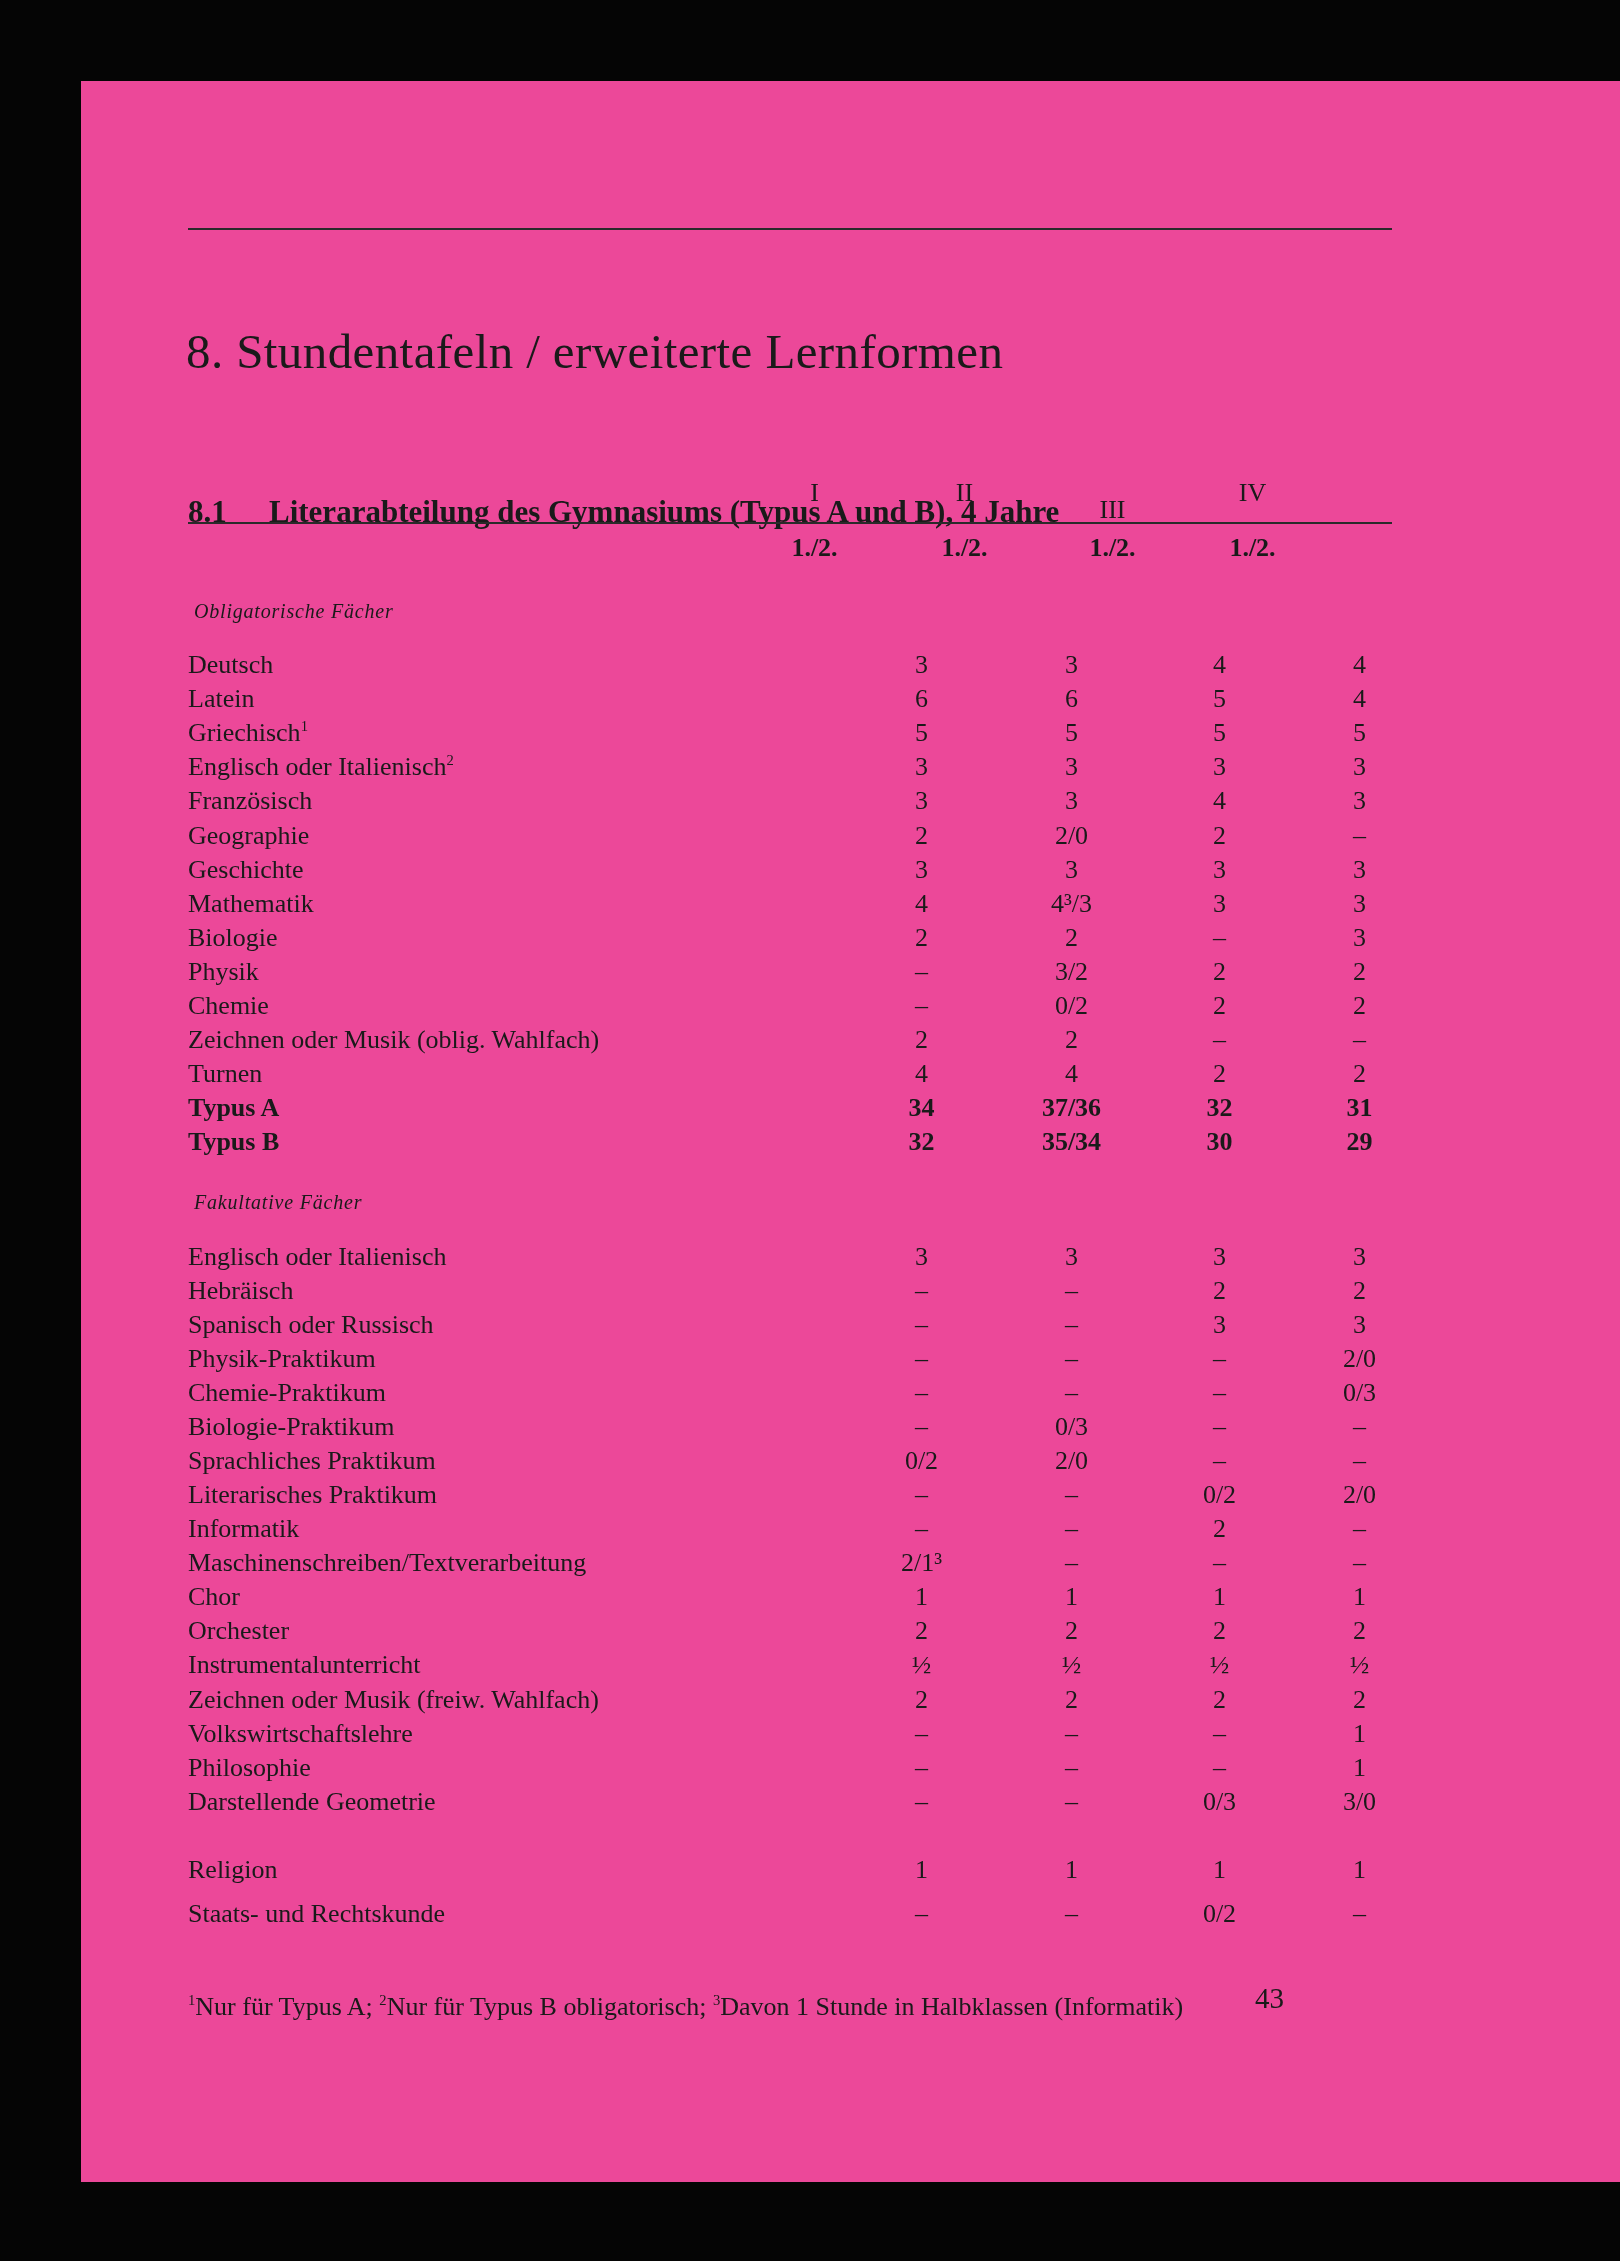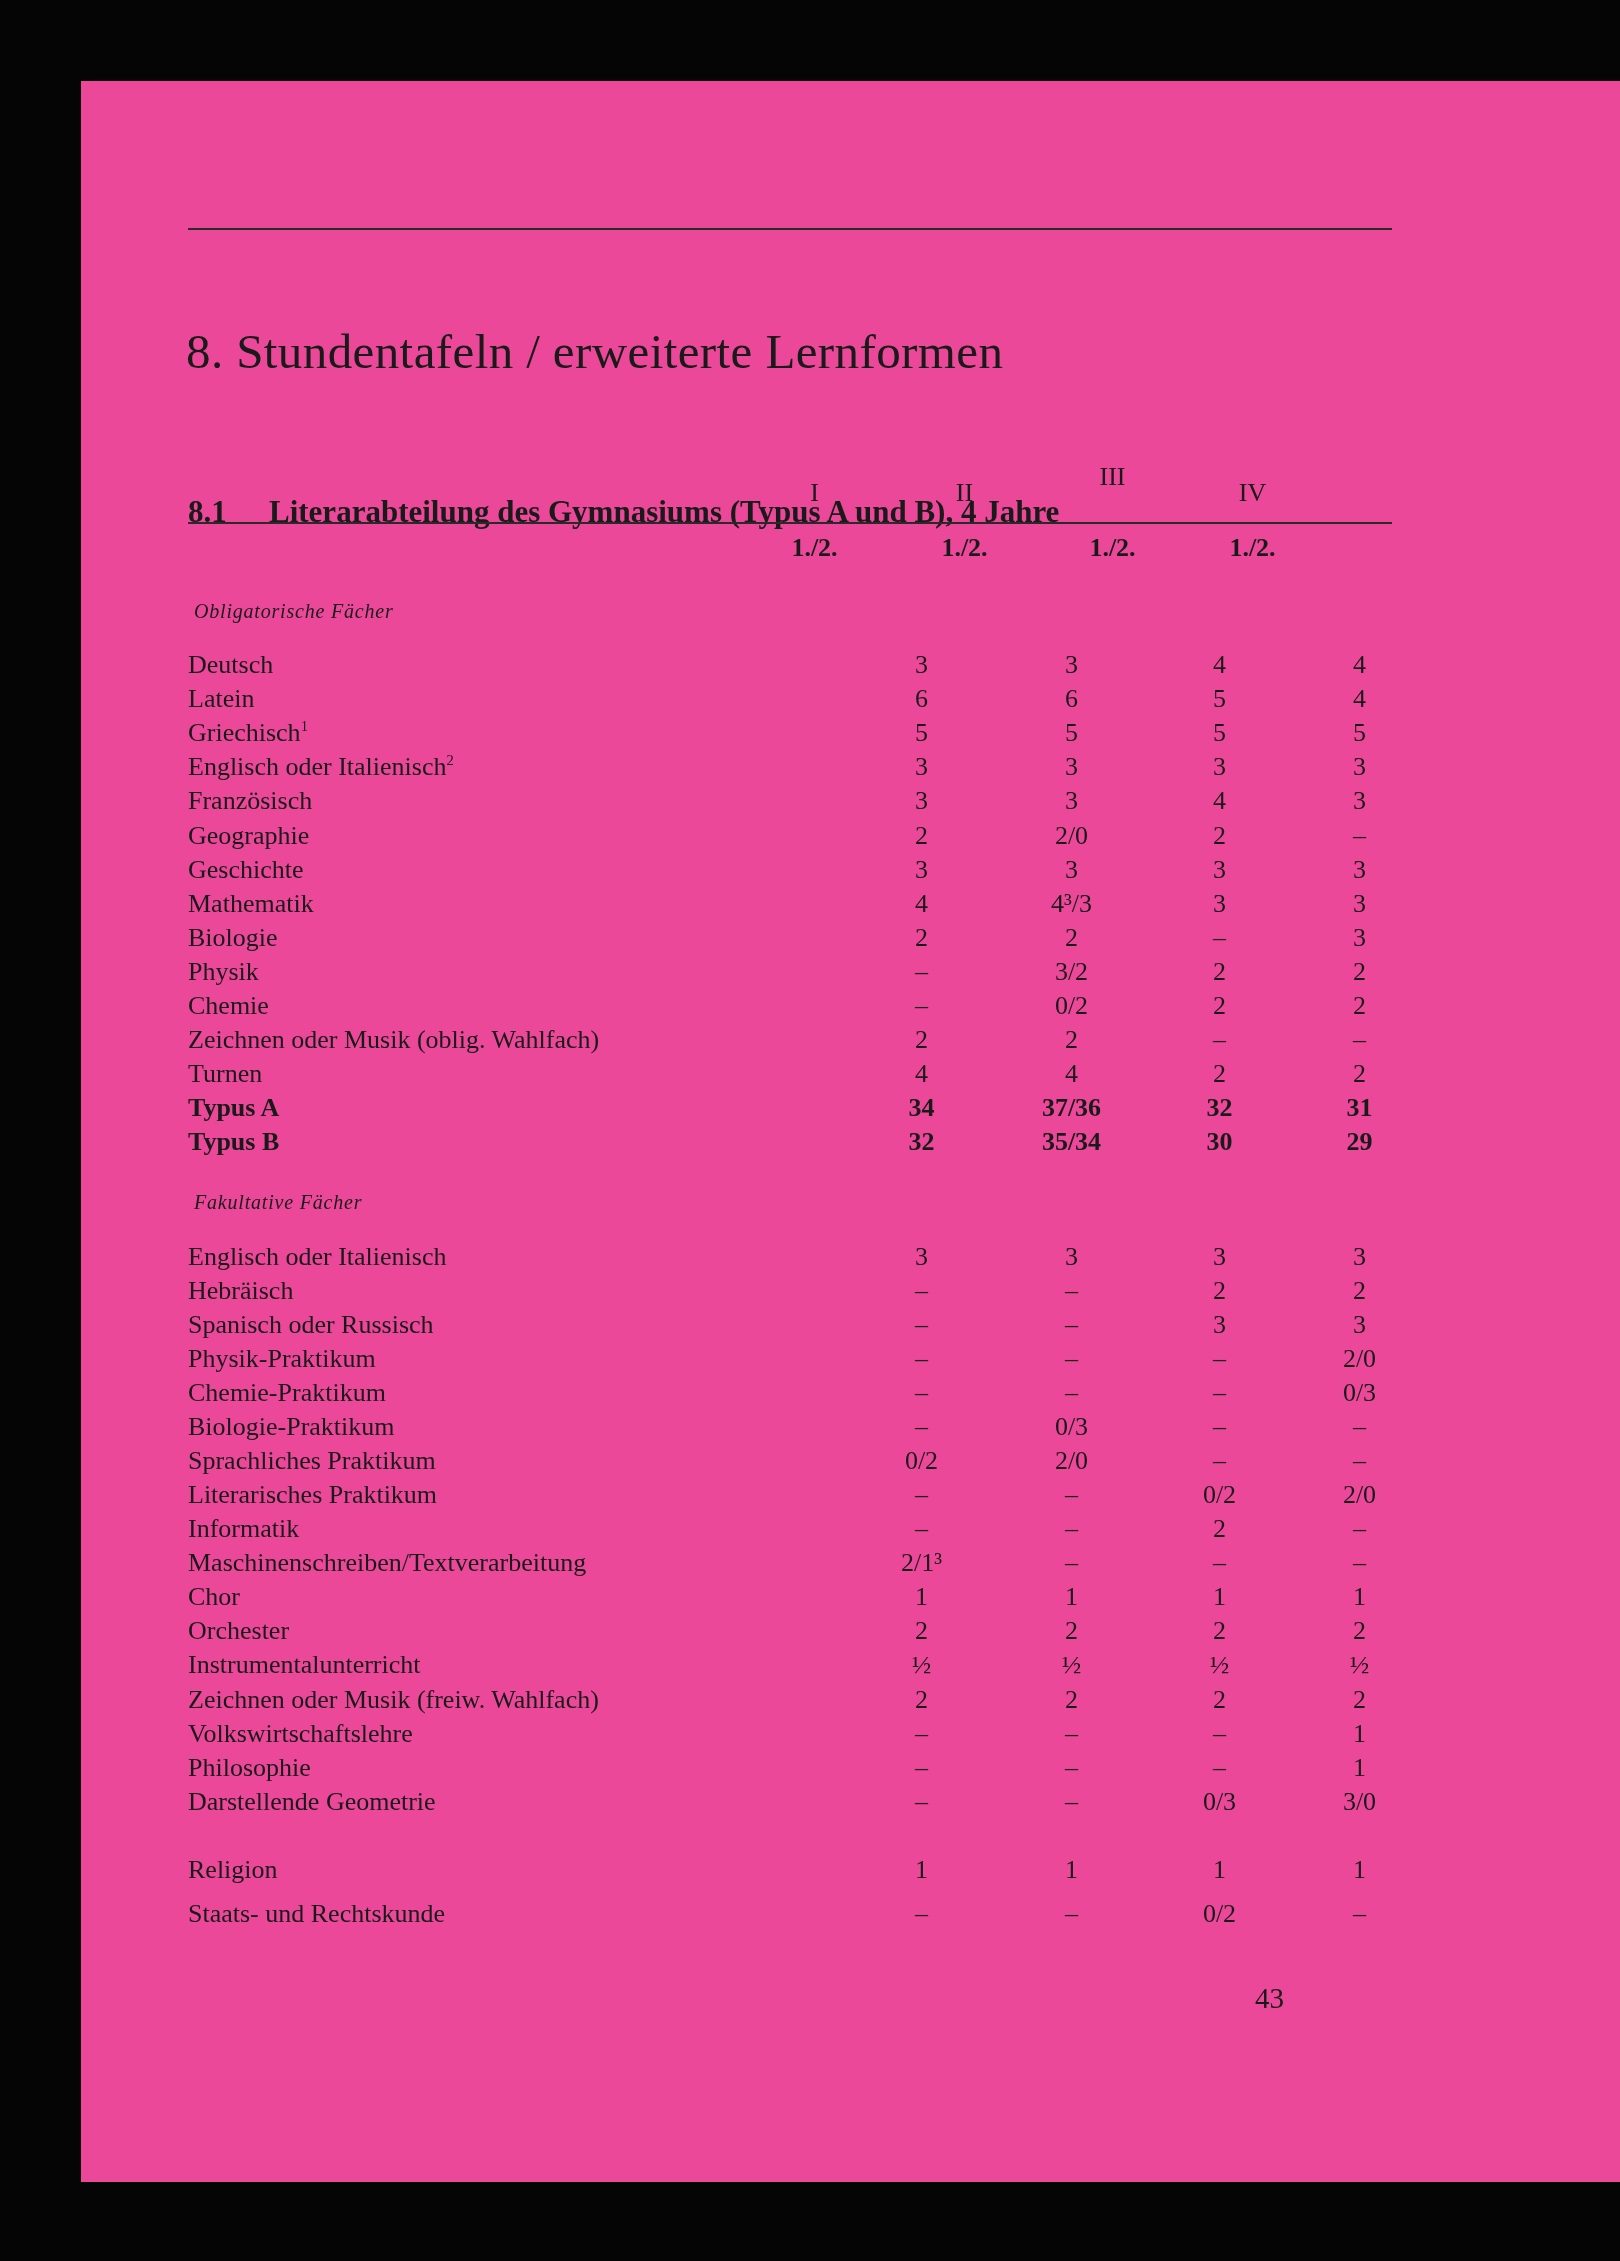--- a/index.html
+++ b/index.html
@@ -29,21 +29,21 @@
 <div class="page">
   <div class="rule" style="top:147px;"></div>
   <div class="title">8. Stundentafeln / erweiterte Lernformen</div>
 
   <div class="section">
     <span class="num">8.1</span><span>Literarabteilung des Gymnasiums (Typus A und B), 4 Jahre</span>
   </div>
 
   <div class="hdr c0" style="top:397px;">I</div>
   <div class="hdr c1" style="top:397px;">II</div>
-  <div class="hdr c2" style="top:381px;">III</div>
+  <div class="hdr c2" style="top:414px;">III</div>
   <div class="hdr c3" style="top:397px;">IV</div>
 
   <div class="rule" style="top:441px;"></div>
 
   <div class="hdr bold c0" style="top:452px;">1./2.</div>
   <div class="hdr bold c1" style="top:452px;">1./2.</div>
   <div class="hdr bold c2" style="top:452px;">1./2.</div>
   <div class="hdr bold c3" style="top:452px;">1./2.</div>
 
   <div id="table-body">
@@ -282,16 +282,17 @@
       </div>
       <div class="row" style="top: 1772px;">
         <span class="lbl"><span>Religion</span></span>
         <span class="c c0">1</span>
         <span class="c c1">1</span>
         <span class="c c2">1</span>
         <span class="c c3">1</span>
       </div>
     </div>
 
+  <div class="foot" id="footnotes"><sup>1</sup><span style="white-space: pre;">Nur für Typus A; </span><sup>2</sup><span style="white-space: pre;">Nur für Typus B obligatorisch; </span><sup>3</sup><span style="white-space: pre;">Davon 1 Stunde in Halbklassen (Informatik)</span></div>
 
   <div class="pagenum">43</div>
 </div>
 
 
 </body></html>

